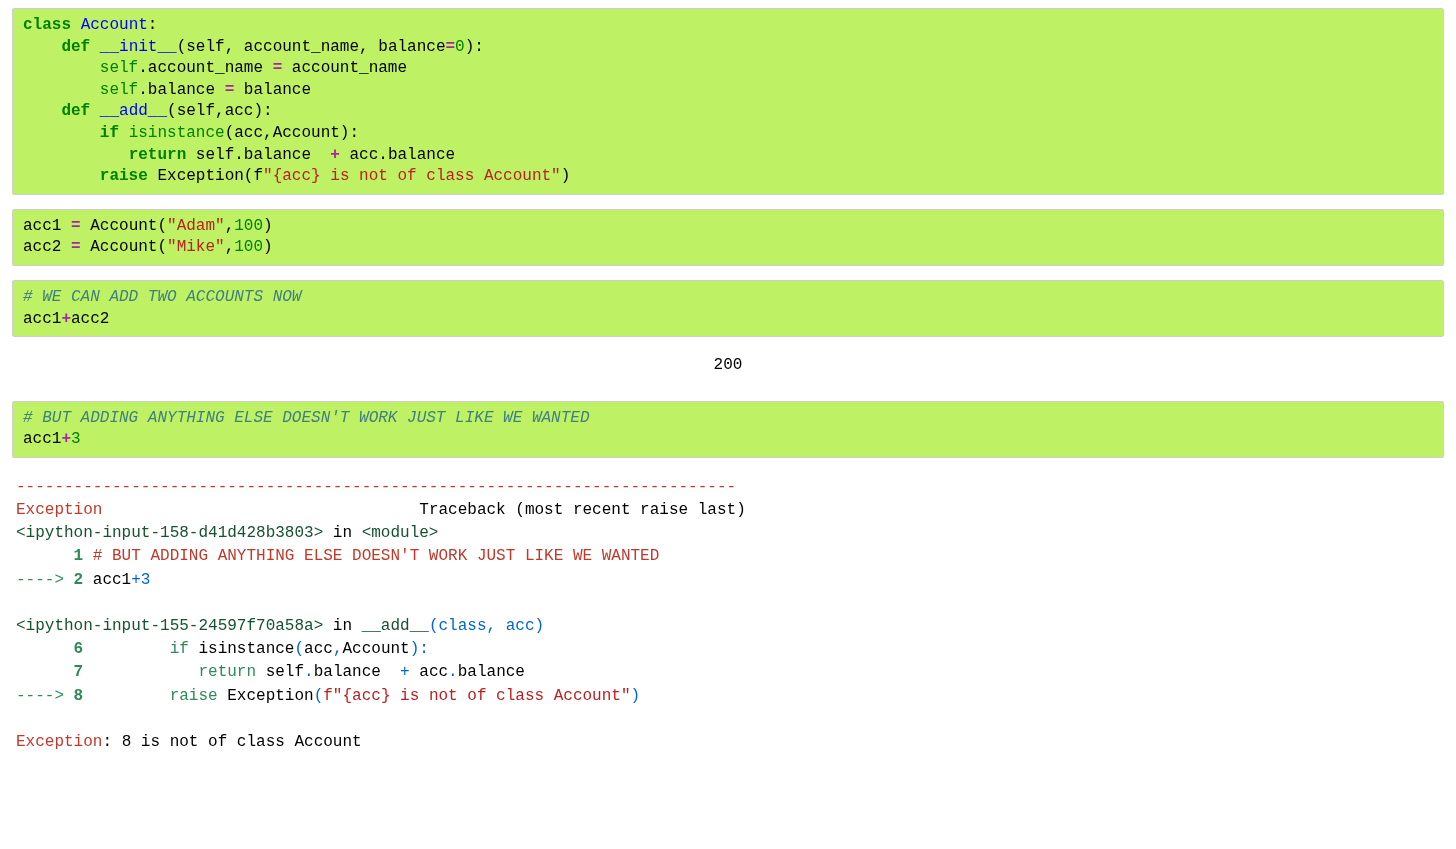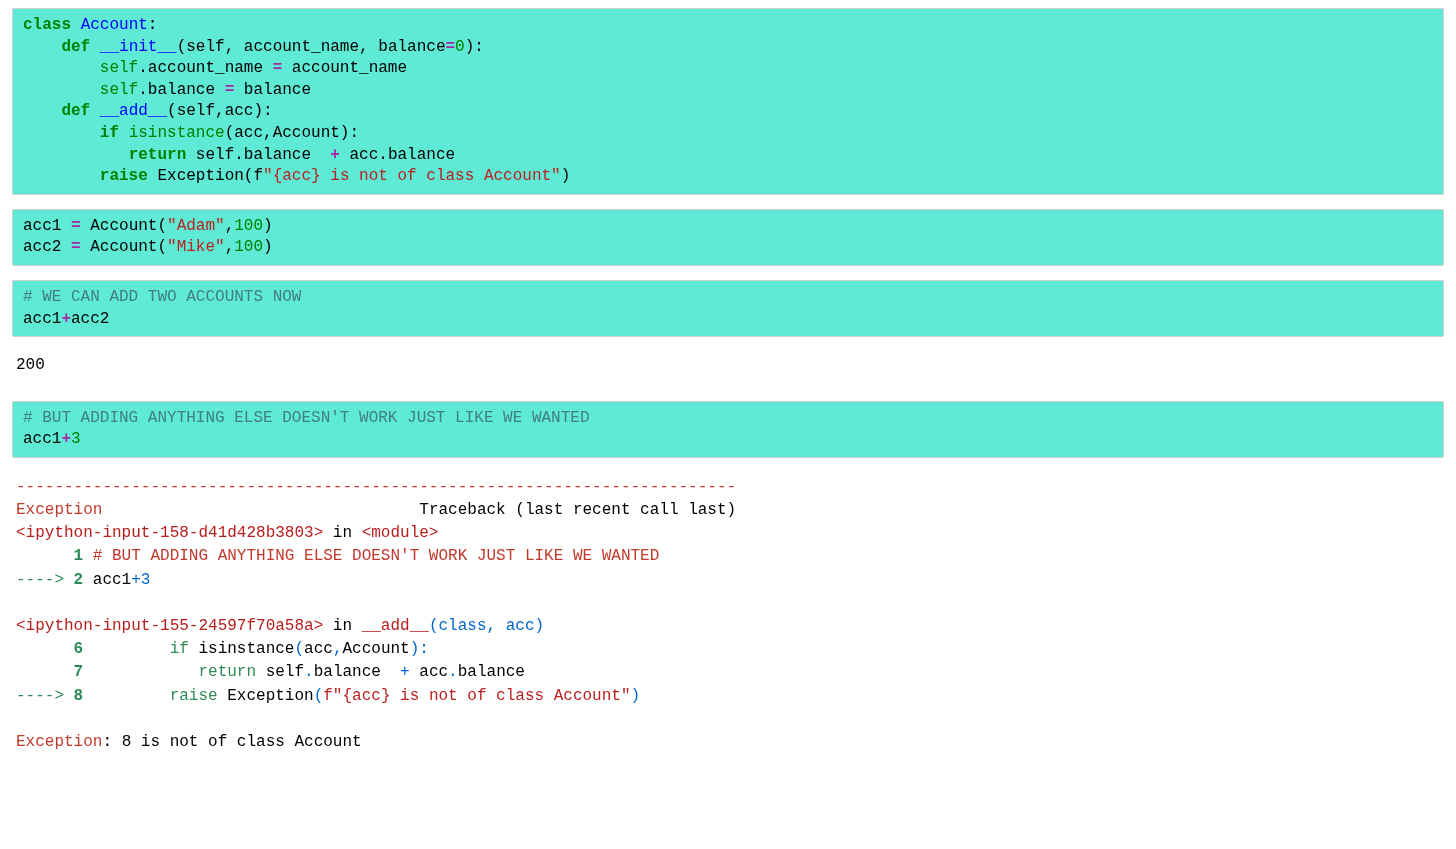--- a/index.html
+++ b/index.html
@@ -5,53 +5,54 @@
     * { box-sizing: border-box; margin: 0; padding: 0; }
     body {
       font-family: Menlo, Monaco, 'Courier New', monospace;
       font-size: 16px;
       background: #ffffff;
       padding: 8px 12px;
       line-height: 1.35;
     }
     .cell-input {
       border: 1px solid #cfcfcf;
-      background: #5eead4;
+      background: #bef264;
       padding: 6px 10px;
       border-radius: 2px;
       margin-bottom: 14px;
       white-space: pre;
       overflow-x: auto;
     }
     .cell-output-plain {
       padding: 4px 4px 10px 4px;
       margin-bottom: 14px;
       font-family: Menlo, Monaco, 'Courier New', monospace;
       white-space: pre;
+      text-align: center;
     }
     .cell-output-error {
       padding: 4px 4px 10px 4px;
       margin-bottom: 14px;
       font-family: Menlo, Monaco, 'Courier New', monospace;
       white-space: pre;
       line-height: 1.45;
     }
     .tok-kw { color: #008000; font-weight: bold; }
     .tok-cls { color: #0000ff; }
     .tok-fn { color: #0000ff; }
     .tok-self { color: #008000; }
     .tok-builtin { color: #008000; }
     .tok-str { color: #ba2121; }
     .tok-num { color: #008000; }
     .tok-op { color: #a626a4; font-weight: bold; }
-    .tok-comment { color: #408080; }
+    .tok-comment { color: #408080; font-style: italic; }
 
     .err-sep { color: #c0392b; }
     .err-name { color: #c0392b; }
-    .err-cyan { color: #b91c1c; }
+    .err-cyan { color: #14532d; }
     .err-green { color: #2e8b57; }
     .err-bold { font-weight: bold; }
     .err-blue { color: #0066cc; }
     .err-black { color: #000000; }
     .err-str { color: #ba2121; }
   </style>
 </head>
 <body>
 
 <div class="cell-input"><span class="tok-kw">class</span> <span class="tok-cls">Account</span><span>:</span>
@@ -68,21 +69,21 @@
 
 <div class="cell-input"><span class="tok-comment"># WE CAN ADD TWO ACCOUNTS NOW</span>
 <span>acc1</span><span class="tok-op">+</span><span>acc2</span></div>
 
 <div class="cell-output-plain">200</div>
 
 <div class="cell-input"><span class="tok-comment"># BUT ADDING ANYTHING ELSE DOESN'T WORK JUST LIKE WE WANTED</span>
 <span>acc1</span><span class="tok-op">+</span><span class="tok-num">3</span></div>
 
 <div class="cell-output-error"><span class="err-sep">---------------------------------------------------------------------------</span>
-<span class="err-name">Exception</span><span>                                 </span><span>Traceback (last recent call last)</span>
+<span class="err-name">Exception</span><span>                                 </span><span>Traceback (most recent raise last)</span>
 <span class="err-cyan">&lt;ipython-input-158-d41d428b3803&gt;</span><span> in </span><span class="err-cyan">&lt;module&gt;</span>
 <span class="err-green err-bold">      1 </span><span class="err-sep"># BUT ADDING ANYTHING ELSE DOESN'T WORK JUST LIKE WE WANTED</span>
 <span class="err-green">----&gt; </span><span class="err-green err-bold">2 </span><span class="err-black">acc1</span><span class="err-blue">+</span><span class="err-blue">3</span>
 
 <span class="err-cyan">&lt;ipython-input-155-24597f70a58a&gt;</span><span> in </span><span class="err-cyan">__add__</span><span class="err-blue">(class, acc)</span>
 <span class="err-green err-bold">      6 </span><span>        </span><span class="err-green">if</span><span class="err-black"> isinstance</span><span class="err-blue">(</span><span class="err-black">acc</span><span class="err-blue">,</span><span class="err-black">Account</span><span class="err-blue">)</span><span class="err-blue">:</span>
 <span class="err-green err-bold">      7 </span><span>           </span><span class="err-green">return</span><span class="err-black"> self</span><span class="err-blue">.</span><span class="err-black">balance  </span><span class="err-blue">+</span><span class="err-black"> acc</span><span class="err-blue">.</span><span class="err-black">balance</span>
 <span class="err-green">----&gt; </span><span class="err-green err-bold">8 </span><span>        </span><span class="err-green">raise</span><span class="err-black"> Exception</span><span class="err-blue">(</span><span class="err-str">f"{acc} is not of class Account"</span><span class="err-blue">)</span>
 
 <span class="err-name">Exception</span><span>: 8 is not of class Account</span></div>

